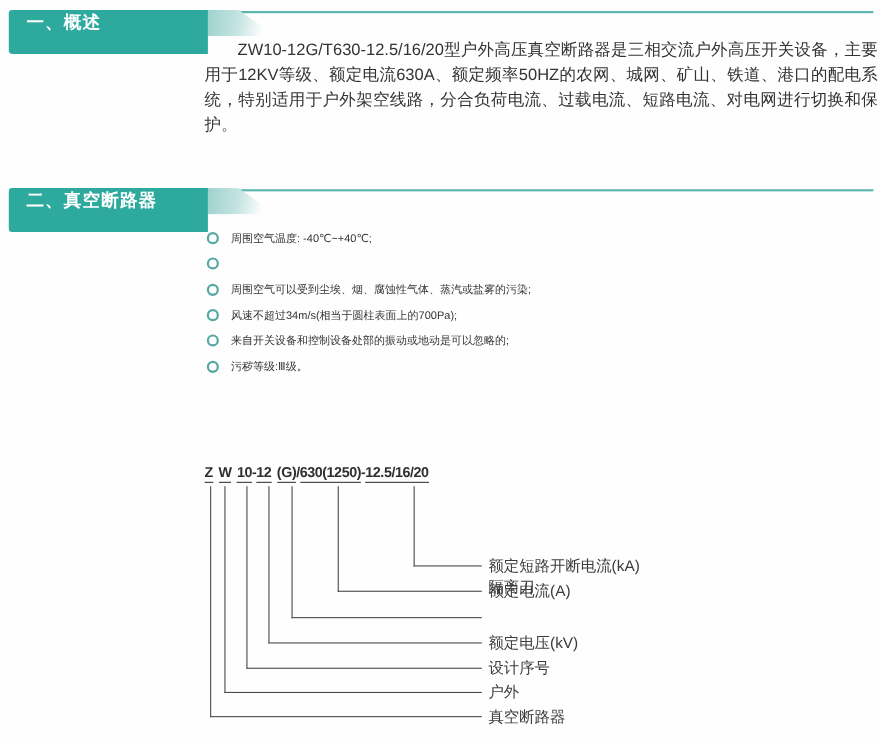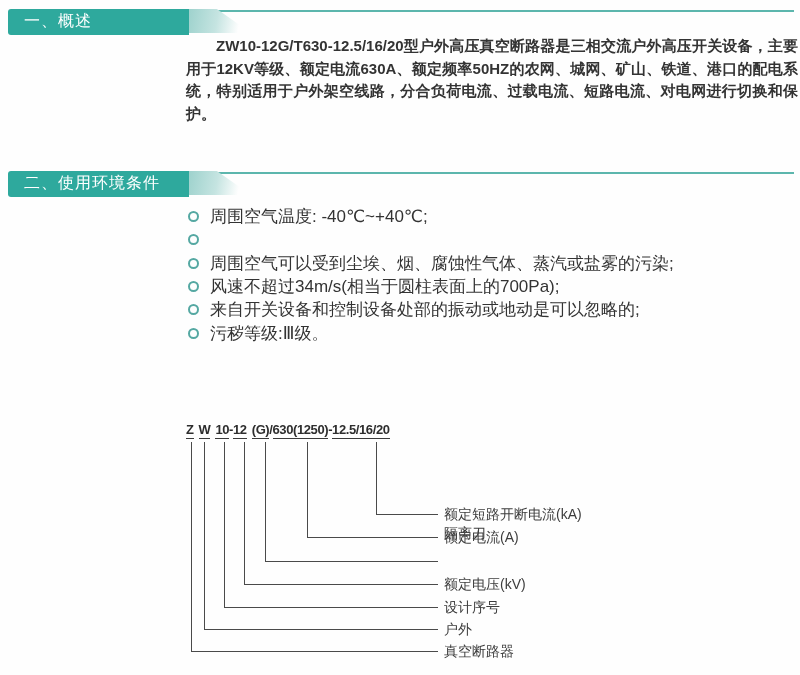--- a/index.html
+++ b/index.html
@@ -4,39 +4,39 @@
 <style>
   html,body{margin:0;padding:0;background:#ffffff;}
   .page{
     position:relative;width:800px;height:675px;background:#fefefe;overflow:hidden;
     font-family:"Liberation Sans","DejaVu Sans",sans-serif;color:#333;
   }
   
   .sec-header{position:absolute;left:0;width:800px;height:30px;}
   .sec-header .rule{position:absolute;top:1px;left:150px;right:6px;height:2px;background:#5cb6ad;}
   .sec-header .banner{
-    position:absolute;top:0;left:8px;width:181px;height:26px;line-height:24px;
-    background:#2ea99d;color:#fff;font-size:16px;font-weight:normal;
+    position:absolute;top:0;left:8px;width:181px;height:40px;line-height:24px;
+    background:#2ea99d;color:#fff;font-size:16px;font-weight:bold;
     padding-left:16px;box-sizing:border-box;border-radius:3px 0 0 3px;
     letter-spacing:1px;
   }
   .sec-header .wedge{
     position:absolute;top:0;left:189px;width:62px;height:24px;
     background:linear-gradient(100deg,#9ed2cd 0%,#c5e4e1 45%,rgba(255,255,255,0) 80%);
     clip-path:polygon(0 0,45% 0,100% 100%,0 100%);
   }
   #header-1{top:9px;}
   #header-2{top:171px;}
   #header-3{top:396px;}
   
-  .overview-text{position:absolute;left:186px;top:35px;width:612px;font-size:15px;line-height:22.6px;text-align:justify;font-weight:bold;}
+  .overview-text{position:absolute;left:186px;top:35px;width:612px;font-size:15px;line-height:22.6px;text-align:justify;}
   .overview-text p{margin:0;text-indent:2em;}
   
   .env-list{position:absolute;left:188px;top:205px;width:600px;list-style:none;margin:0;padding:0;}
-  .env-list li{display:flex;align-items:center;height:23.3px;font-size:17px;color:#333;}
+  .env-list li{display:flex;align-items:center;height:23.3px;font-size:10px;color:#333;}
   .env-list .dot{
     flex:0 0 auto;width:11px;height:11px;border:2px solid #55a8a2;border-radius:50%;
     margin-right:11px;box-sizing:border-box;background:transparent;
   }
   
   .model-line{
     position:absolute;left:186px;top:422px;display:flex;align-items:baseline;
     font-size:13px;letter-spacing:-0.4px;color:#2e2e2e;font-weight:bold;
   }
   .model-line .seg{white-space:pre;}
@@ -65,21 +65,21 @@
     <div class="banner">一、概述</div>
     <div class="wedge"></div>
   </div>
 
   <div class="overview-text">
     <p>ZW10-12G/T630-12.5/16/20型户外高压真空断路器是三相交流户外高压开关设备，主要用于12KV等级、额定电流630A、额定频率50HZ的农网、城网、矿山、铁道、港口的配电系统，特别适用于户外架空线路，分合负荷电流、过载电流、短路电流、对电网进行切换和保护。</p>
   </div>
 
   <div class="sec-header" id="header-2">
     <div class="rule"></div>
-    <div class="banner">二、使用环境条件</div>
+    <div class="banner">二、真空断路器</div>
     <div class="wedge"></div>
   </div>
 
   <ul class="env-list">
     <li>
       <span class="dot"></span>
       <span>周围空气温度: -40℃~+40℃;</span>
     </li>
     <li>
       <span class="dot"></span>

